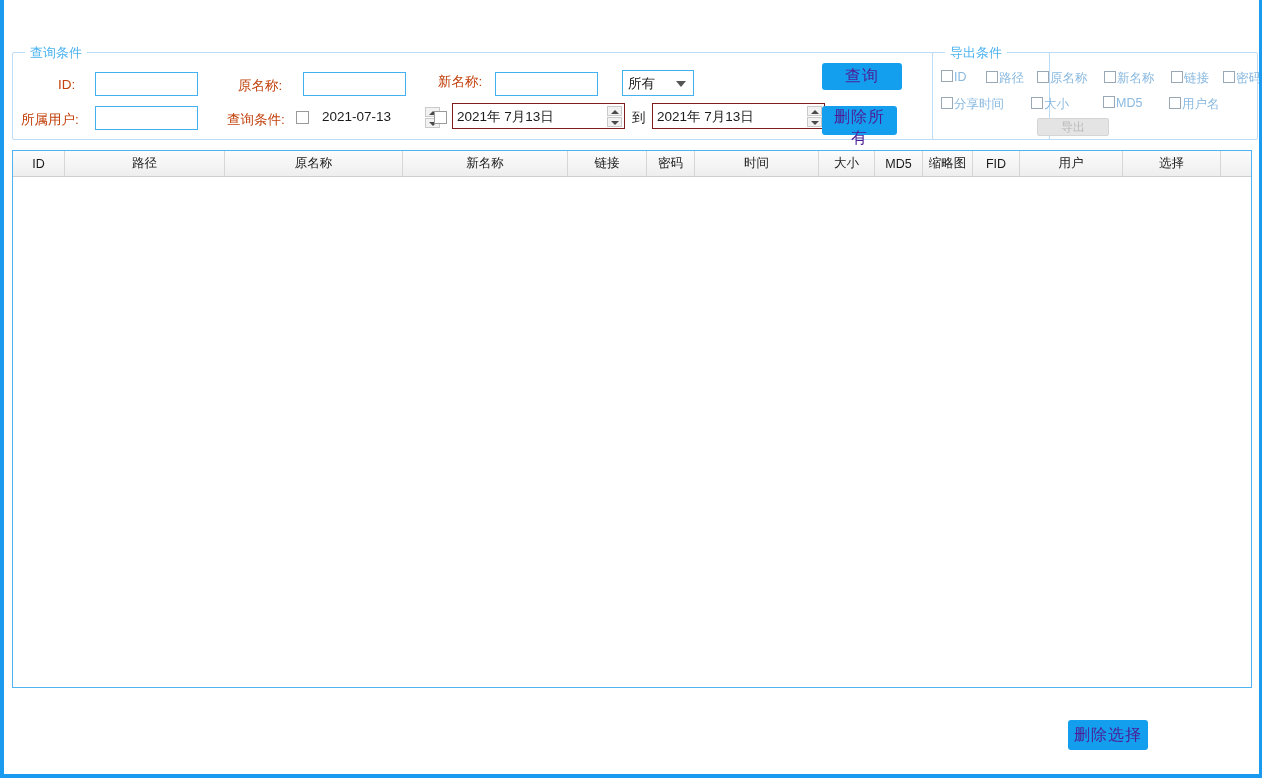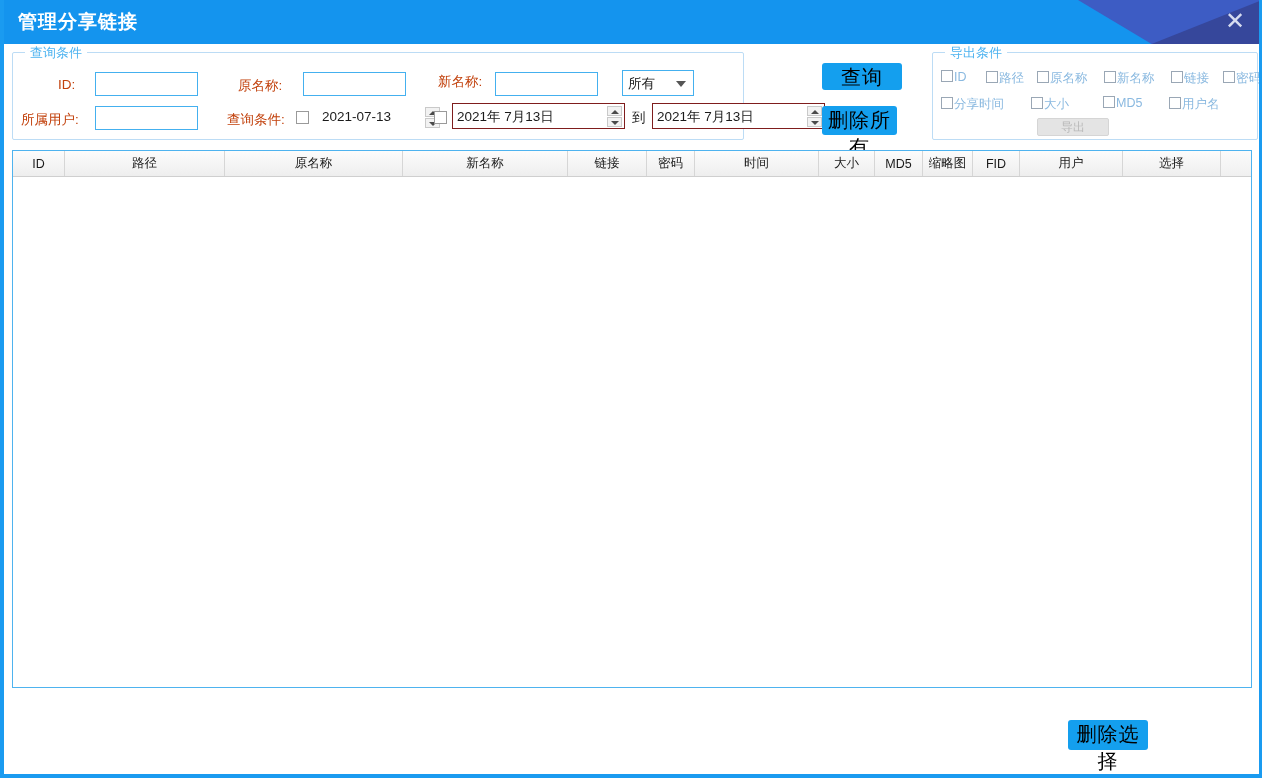--- a/index.html
+++ b/index.html
@@ -65,21 +65,21 @@
   }
   .legend {
     position: absolute;
     top: -9px; left: 12px;
     padding: 0 5px;
     background: #ffffff;
     color: #4db3f0;
     font-size: 13px;
     white-space: nowrap;
   }
-  #query-group { left: 8px; top: 52px; width: 732px; height: 88px; }
+  #query-group { left: 8px; top: 52px; width: 1038px; height: 88px; }
   #export-group { left: 928px; top: 52px; width: 326px; height: 88px; }
 
   .lbl {
     position: absolute;
     color: #c2410c;
     font-size: 13.5px;
     white-space: nowrap;
   }
   .lbl-dark {
     position: absolute;
@@ -177,24 +177,24 @@
     left: 3px; top: 3px;
     width: 0; height: 0;
     border-left: 4px solid transparent;
     border-right: 4px solid transparent;
     border-top: 4px solid #4a4a4a;
   }
   
   .btn-blue {
     position: absolute;
     background: #149fee;
-    color: #000000;
+    color: #4c1d95;
     border: none;
     border-radius: 3px;
-    font-size: 20px;
+    font-size: 16px;
     font-family: "Liberation Sans", sans-serif;
     cursor: pointer;
     letter-spacing: 1px;
   }
   #btn-query { left: 818px; top: 63px; width: 80px; height: 27px; }
   #btn-delete-all { left: 818px; top: 106px; width: 75px; height: 29px; }
   #btn-delete-selected {
     left: 1064px; top: 720px; width: 80px; height: 30px;
   }
   #btn-export {
@@ -246,26 +246,20 @@
     cursor: pointer;
     background: linear-gradient(to bottom, #fcfcfc 0%, #eeeeee 100%);
   }
   #table-body { height: 510px; background: #ffffff; }
 </style>
 </head>
 <body>
 
 <div id="window">
 
-  <div id="titlebar">
-    <div id="deco-mid" class="deco"></div>
-    <div id="deco-dark" class="deco"></div>
-    <div id="title-text">管理分享链接</div>
-    <div id="close-btn">✕</div>
-  </div>
 
   <div class="groupbox" id="query-group">
     <div class="legend">查询条件</div>
 
     <div class="lbl" style="left:45px; top:24px;">ID:</div>
     <input class="txtbox" style="left: 82px; top: 19px; width: 103px;" value="">
 
     <div class="lbl" style="left:8px; top:58px;">所属用户:</div>
     <input class="txtbox" style="left: 82px; top: 53px; width: 103px;" value="">
 

